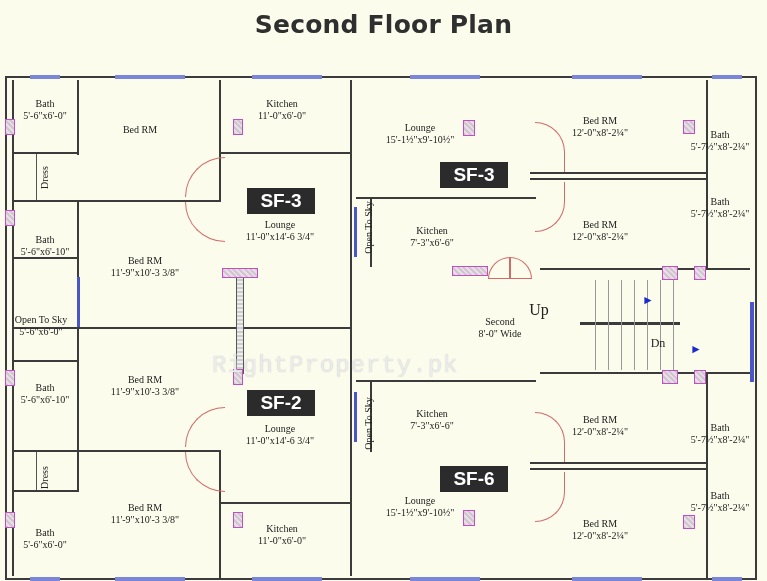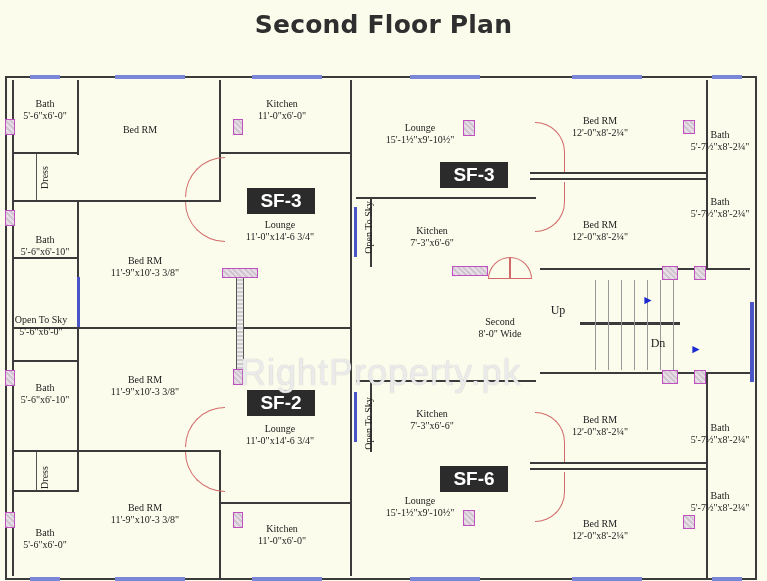--- a/index.html
+++ b/index.html
@@ -9,21 +9,21 @@
   .w{position:absolute;background:#fbfcec;border:1px solid #3b3b3b;box-sizing:border-box;}
   .wall{position:absolute;background:#3b3b3b;}
   .thin{position:absolute;background:#555;}
   .win{position:absolute;background:#7a86d8;}
   .winv{position:absolute;background:#4a55c8;}
   .duct{position:absolute;background:repeating-linear-gradient(45deg,#cfc6cf 0 2px,#e9dde8 2px 4px);border:1px solid #c050c0;box-sizing:border-box;}
   .lbl{position:absolute;text-align:center;font-size:10px;line-height:12px;color:#222;white-space:nowrap;transform:translateX(-50%);}
   .vlbl{position:absolute;font-size:10px;color:#222;white-space:nowrap;transform:rotate(-90deg);transform-origin:center;}
   .tag{position:absolute;background:#2b2b2b;color:#fff;font-family:"Liberation Sans",sans-serif;font-weight:bold;font-size:19px;text-align:center;line-height:26px;height:26px;width:68px;}
   .door{position:absolute;border:1px solid #d26a6a;box-sizing:border-box;}
-  .watermark{position:absolute;left:240px;top:352px;font-family:Liberation Sans, sans-serif;font-size:36px;color:rgba(255,255,255,0.75);text-shadow:0 0 1px #aaa;letter-spacing:1px;}
+  .watermark{position:absolute;left:212px;top:352px;font-family:Liberation Mono, monospace;font-size:24px;color:rgba(255,255,255,0.75);text-shadow:0 0 1px #aaa;letter-spacing:1px;}
   .arrow{position:absolute;color:#1a2ad0;font-size:12px;line-height:12px;}
 </style>
 </head>
 <body>
 
 <div class="title">Second Floor Plan</div>
 
 <div class="plan">
 
   <div class="w" style="left:5px;top:4px;width:752px;height:504px;border:2px solid #3b3b3b;"></div>
@@ -106,21 +106,21 @@
   <div class="door" style="left:535px;top:50px;width:30px;height:50px;border-radius:0 40px 0 0;border-left:none;border-bottom:none;"></div>
   <div class="door" style="left:535px;top:110px;width:30px;height:50px;border-radius:0 0 40px 0;border-left:none;border-top:none;"></div>
   <div class="door" style="left:535px;top:340px;width:30px;height:50px;border-radius:0 40px 0 0;border-left:none;border-bottom:none;"></div>
   <div class="door" style="left:535px;top:400px;width:30px;height:50px;border-radius:0 0 40px 0;border-left:none;border-top:none;"></div>
   <div class="door" style="left:488px;top:185px;width:22px;height:22px;border-radius:22px 0 0 0;"></div>
   <div class="door" style="left:510px;top:185px;width:22px;height:22px;border-radius:0 22px 0 0;"></div>
 
   <div style="position:absolute;left:583px;top:208px;width:100px;height:90px;background:repeating-linear-gradient(90deg,transparent 0 12px,#999 12px 13px);"></div>
   <span class="arrow" style="left:642px;top:222px;">►</span>
   <span class="arrow" style="left:690px;top:271px;">►</span>
-  <span class="lbl" style="left:558px;top:232px;font-size:12px;">Up</span>
+  <span class="lbl" style="left:539px;top:232px;font-size:16px;">Up</span>
   <span class="lbl" style="left:658px;top:265px;font-size:12px;">Dn</span>
 
   <div class="lbl" style="left:45px;top:26px;">
       <div>Bath</div>
       <div>5'-6"x6'-0"</div>
     </div>
   <div class="vlbl" style="left:33px;top:100px;">Dress</div>
   <div class="lbl" style="left:140px;top:52px;">
       <div>Bed RM</div>
     </div>

